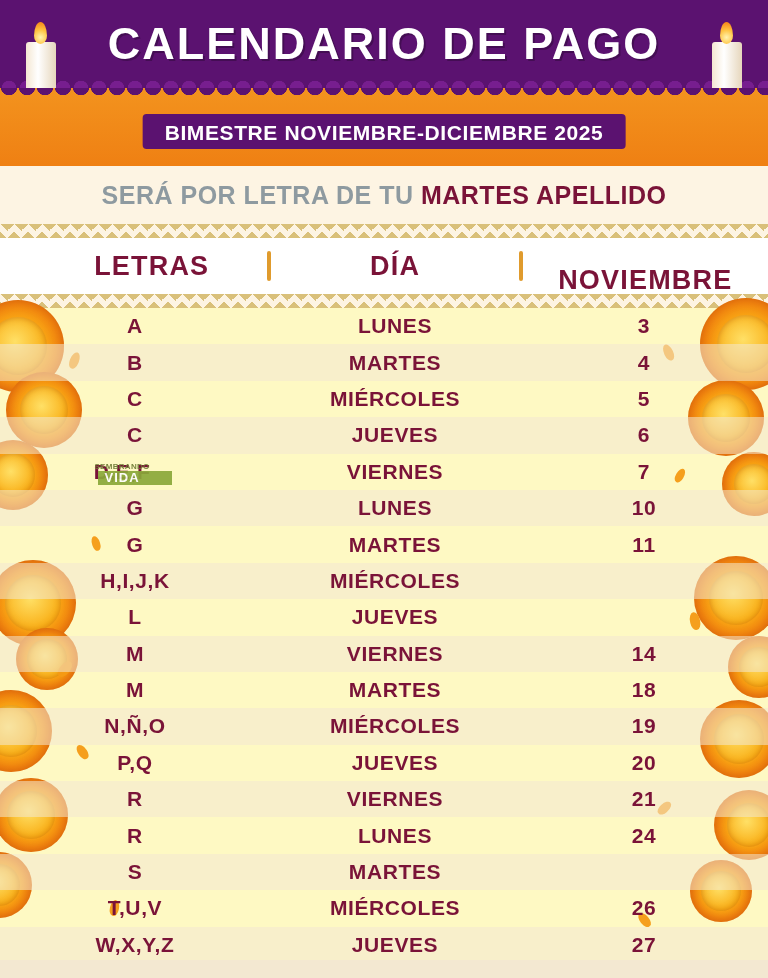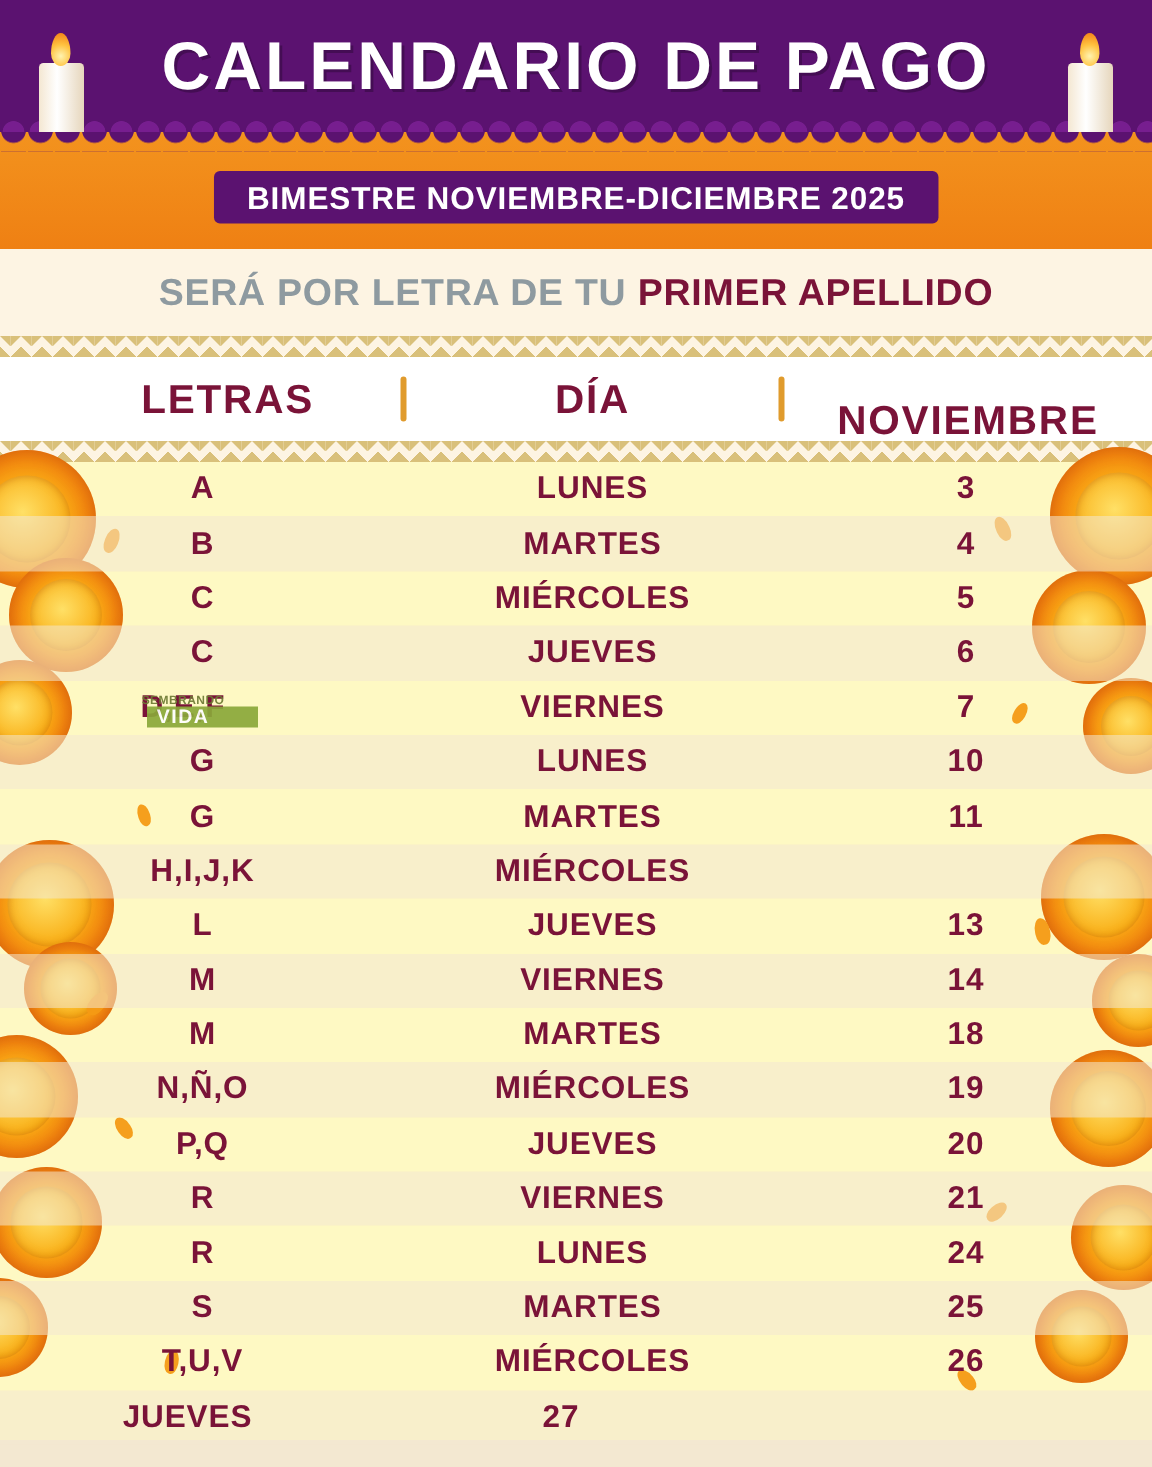--- a/index.html
+++ b/index.html
@@ -276,21 +276,21 @@
     <div class="main-title">CALENDARIO DE PAGO</div>
   </div>
 
   <div class="orange-band">
     <div class="scallop-top"></div>
     <div class="subtitle-pill">BIMESTRE NOVIEMBRE-DICIEMBRE 2025</div>
   </div>
 
   <div class="cream-band">
     <div class="tagline">
-      <span>SERÁ POR LETRA DE TU </span><b>PRIMER APELLIDO</b>
+      <span>SERÁ POR LETRA DE TU </span><b>MARTES APELLIDO</b>
     </div>
   </div>
 
   <div class="zigzag"></div>
 
   <div class="table-head">
     <div class="th col-letras">LETRAS</div>
     <div class="sep"></div>
     <div class="th col-dia">DÍA</div>
     <div class="sep"></div>
@@ -338,21 +338,20 @@
         <div class="cell c-dia">MARTES</div>
         <div class="cell c-mes">11</div>
       </div>
       <div class="row alt">
         <div class="cell c-letras">H,I,J,K</div>
         <div class="cell c-dia">MIÉRCOLES</div>
       </div>
       <div class="row">
         <div class="cell c-letras">L</div>
         <div class="cell c-dia">JUEVES</div>
-        <div class="cell c-mes">13</div>
       </div>
       <div class="row alt">
         <div class="cell c-letras">M</div>
         <div class="cell c-dia">VIERNES</div>
         <div class="cell c-mes">14</div>
       </div>
       <div class="row">
         <div class="cell c-letras">M</div>
         <div class="cell c-dia">MARTES</div>
         <div class="cell c-mes">18</div>
@@ -373,27 +372,27 @@
         <div class="cell c-mes">21</div>
       </div>
       <div class="row">
         <div class="cell c-letras">R</div>
         <div class="cell c-dia">LUNES</div>
         <div class="cell c-mes">24</div>
       </div>
       <div class="row alt">
         <div class="cell c-letras">S</div>
         <div class="cell c-dia">MARTES</div>
-        <div class="cell c-mes">25</div>
       </div>
       <div class="row">
         <div class="cell c-letras">T,U,V</div>
         <div class="cell c-dia">MIÉRCOLES</div>
         <div class="cell c-mes">26</div>
       </div>
       <div class="row alt">
+        <div class="cell c-letras">W,X,Y,Z</div>
         <div class="cell c-dia">JUEVES</div>
         <div class="cell c-mes">27</div>
       </div>
     </div>
 
   <div class="footer-strip"></div>
 </div>
 
 </body></html>

